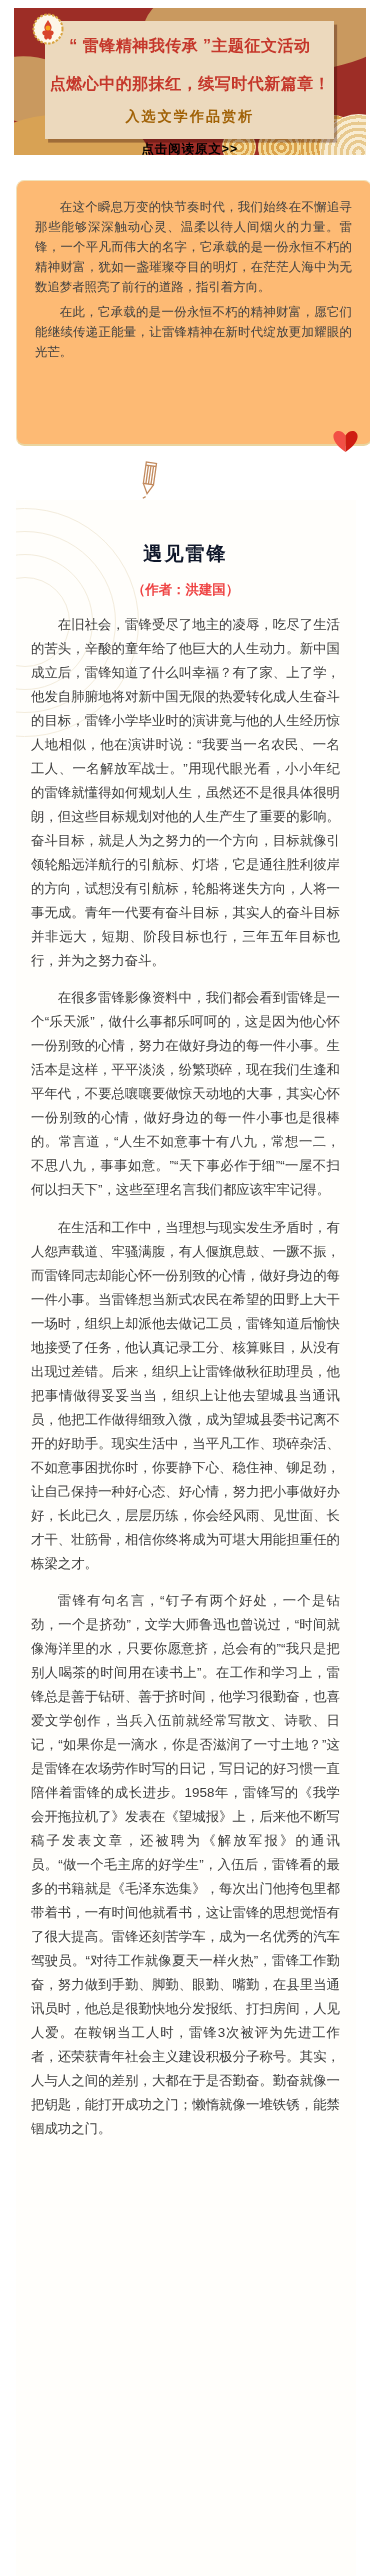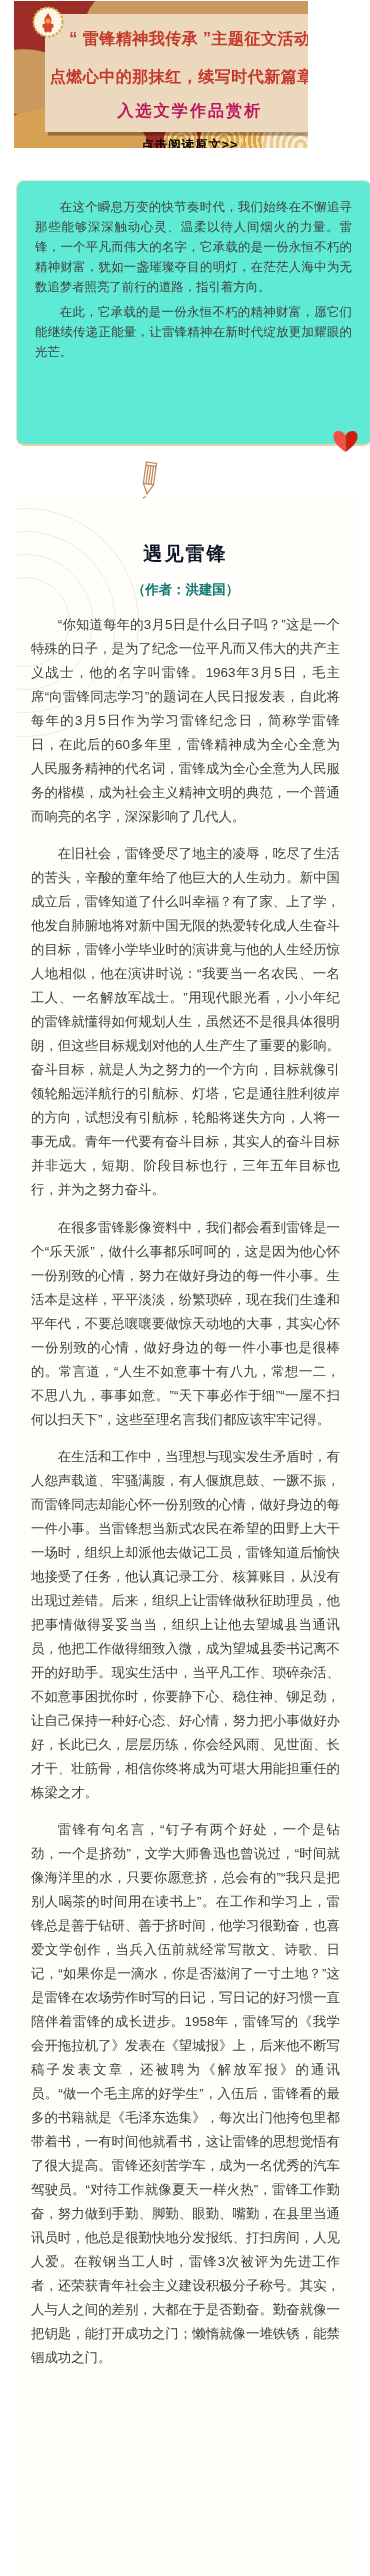--- a/index.html
+++ b/index.html
@@ -1,53 +1,53 @@
 <!DOCTYPE html>
 <html style="font-size:8.2px"><head>
 <meta charset="utf-8">
 <style>
   html,body{margin:0;padding:0;background:#ffffff;}
   body{font-family:"Liberation Sans","DejaVu Sans",sans-serif;}
   #page{position:relative;width:371px;height:3836px;margin:0 auto;background:#fff;overflow:hidden;}
 
   
-  .banner{position:absolute;left:14.4px;top:1px;width:294px;height:147px;background:#9d2d26;overflow:hidden;}
+  .banner{position:absolute;left:14.4px;top:8px;width:352px;height:147px;background:#9d2d26;overflow:hidden;}
   .blob1{position:absolute;right:-46px;top:-41px;width:268px;height:108px;background:#c9995f;border-radius:45%;transform:rotate(-6deg);}
   .blob2{position:absolute;left:-36px;top:49px;width:108px;height:67px;background:#c9995f;border-radius:50%;transform:rotate(10deg);}
   .blob3{position:absolute;left:-31px;bottom:-36px;width:165px;height:77px;background:#d8a254;border-radius:50%;}
   .spiral{position:absolute;border-radius:50%;background:repeating-radial-gradient(circle,#f3d898 0 2.6px,#dba24a 2.6px 5.2px);}
   .sp1{width:47px;height:47px;right:61px;bottom:-15.5px;}
   .sp2{width:64px;height:64px;right:2.1px;bottom:-24px;}
   .sp3{width:34px;height:34px;right:110px;bottom:-9.3px;}
   .sp4{width:77px;height:77px;right:-31px;bottom:-36px;background:repeating-radial-gradient(circle,#f8ecd2 0 3.1px,#e8c98e 3.1px 6.2px);}
   .hcard{position:absolute;left:31px;top:13.4px;width:289px;height:118px;background:#ecd9bd;box-shadow:3.1px 3.6px 0 rgba(55,8,6,.35);z-index:2;display:flex;flex-direction:column;align-items:center;text-align:center;}
   .hcard .l1{margin-top:14.4px;font-size:16px;font-weight:bold;color:#c5372b;letter-spacing:0.5px;}
   .hcard .l2{margin-top:17px;font-size:16px;font-weight:bold;color:#c5372b;letter-spacing:0.5px;}
   .hline{width:247px;height:1px;background:#c5372b;margin-top:8.2px;}
-  .hcard .l3{margin-top:5.2px;font-size:16px;font-weight:bold;color:#be185d;letter-spacing:2.1px;}
+  .hcard .l3{margin-top:5.2px;font-size:14px;font-weight:bold;color:#a16207;letter-spacing:2.1px;}
   .hcard .l4{margin-top:6.2px;font-size:12.4px;font-weight:bold;color:#000000;letter-spacing:1px;cursor:pointer;}
   .emblem{position:absolute;left:17.5px;top:5.2px;width:32px;height:32px;z-index:3;}
 
   
-  .intro{position:absolute;left:15.5px;top:180px;width:356px;min-height:266px;box-sizing:border-box;background:#5eead4;border:0.5px solid #f2e2bb;border-bottom:2.1px solid #e9d5a0;border-radius:8.2px;padding:15.5px 18.5px 13.4px;}
+  .intro{position:absolute;left:15.5px;top:180px;width:356px;min-height:266px;box-sizing:border-box;background:#fdba74;border:0.5px solid #f2e2bb;border-bottom:2.1px solid #e9d5a0;border-radius:8.2px;padding:15.5px 18.5px 13.4px;}
   .intro p{margin:0 0 5.2px;font-size:12.4px;line-height:20px;color:#414141;text-align:justify;text-indent:2em;}
   .red{color:#c7342a;font-weight:bold;}
   .heart{position:absolute;right:12.4px;bottom:-9.3px;width:25px;height:24px;}
 
   .pencil{position:absolute;left:134px;top:460px;width:30px;height:40px;transform:rotate(8deg);}
 
   
   .article{position:absolute;left:15.5px;top:500px;width:340px;height:2831px;box-sizing:border-box;background:#fffefb;padding:41px 15.5px 0;overflow:hidden;}
   .arc{position:absolute;border:1px solid #f3ecdc;border-radius:50%;}
   .a1{width:88px;height:88px;left:-36px;top:77px;}
   .a2{width:134px;height:134px;left:-59px;top:54px;}
   .a3{width:180px;height:180px;left:-82px;top:31px;}
   .a4{width:227px;height:227px;left:-106px;top:7.7px;}
   .article h1{position:relative;margin:0;text-align:center;font-size:19px;font-weight:bold;color:#0f172a;letter-spacing:2.1px;}
-  .article .author{position:relative;margin:14.4px 0 0;text-align:center;font-size:13.4px;font-weight:bold;color:#0f766e;}
+  .article .author{position:relative;margin:14.4px 0 0;text-align:center;font-size:13.4px;font-weight:bold;color:#ef4444;}
   .article p.body{position:relative;margin:13.4px 0 0;font-size:13.4px;line-height:24px;color:#3c3c3c;text-align:justify;text-indent:2em;}
 </style>
 </head>
 <body>
 
 <div id="page">
 
   <div class="banner">
     <div class="blob1"></div>
     <div class="blob2"></div>
@@ -96,21 +96,20 @@
     </svg>
   </div>
 
   <div class="article">
     <div class="arc a1"></div>
     <div class="arc a2"></div>
     <div class="arc a3"></div>
     <div class="arc a4"></div>
     <h1>遇见雷锋</h1>
     <p class="author">（作者：洪建国）</p>
-    <p class="body">“你知道每年的3月5日是什么日子吗？”这是一个特殊的日子，是为了纪念一位平凡而又伟大的共产主义战士，他的名字叫雷锋。1963年3月5日，毛主席“向雷锋同志学习”的题词在人民日报发表，自此将每年的3月5日作为学习雷锋纪念日，简称学雷锋日，在此后的60多年里，雷锋精神成为全心全意为人民服务精神的代名词，雷锋成为全心全意为人民服务的楷模，成为社会主义精神文明的典范，一个普通而响亮的名字，深深影响了几代人。</p>
     <p class="body">在旧社会，雷锋受尽了地主的凌辱，吃尽了生活的苦头，辛酸的童年给了他巨大的人生动力。新中国成立后，雷锋知道了什么叫幸福？有了家、上了学，他发自肺腑地将对新中国无限的热爱转化成人生奋斗的目标，雷锋小学毕业时的演讲竟与他的人生经历惊人地相似，他在演讲时说：“我要当一名农民、一名工人、一名解放军战士。”用现代眼光看，小小年纪的雷锋就懂得如何规划人生，虽然还不是很具体很明朗，但这些目标规划对他的人生产生了重要的影响。奋斗目标，就是人为之努力的一个方向，目标就像引领轮船远洋航行的引航标、灯塔，它是通往胜利彼岸的方向，试想没有引航标，轮船将迷失方向，人将一事无成。青年一代要有奋斗目标，其实人的奋斗目标并非远大，短期、阶段目标也行，三年五年目标也行，并为之努力奋斗。</p>
     <p class="body">在很多雷锋影像资料中，我们都会看到雷锋是一个“乐天派”，做什么事都乐呵呵的，这是因为他心怀一份别致的心情，努力在做好身边的每一件小事。生活本是这样，平平淡淡，纷繁琐碎，现在我们生逢和平年代，不要总嚷嚷要做惊天动地的大事，其实心怀一份别致的心情，做好身边的每一件小事也是很棒的。常言道，“人生不如意事十有八九，常想一二，不思八九，事事如意。”“天下事必作于细”“一屋不扫何以扫天下”，这些至理名言我们都应该牢牢记得。</p>
     <p class="body">在生活和工作中，当理想与现实发生矛盾时，有人怨声载道、牢骚满腹，有人偃旗息鼓、一蹶不振，而雷锋同志却能心怀一份别致的心情，做好身边的每一件小事。当雷锋想当新式农民在希望的田野上大干一场时，组织上却派他去做记工员，雷锋知道后愉快地接受了任务，他认真记录工分、核算账目，从没有出现过差错。后来，组织上让雷锋做秋征助理员，他把事情做得妥妥当当，组织上让他去望城县当通讯员，他把工作做得细致入微，成为望城县委书记离不开的好助手。现实生活中，当平凡工作、琐碎杂活、不如意事困扰你时，你要静下心、稳住神、铆足劲，让自己保持一种好心态、好心情，努力把小事做好办好，长此已久，层层历练，你会经风雨、见世面、长才干、壮筋骨，相信你终将成为可堪大用能担重任的栋梁之才。</p>
     <p class="body">雷锋有句名言，“钉子有两个好处，一个是钻劲，一个是挤劲”，文学大师鲁迅也曾说过，“时间就像海洋里的水，只要你愿意挤，总会有的”“我只是把别人喝茶的时间用在读书上”。在工作和学习上，雷锋总是善于钻研、善于挤时间，他学习很勤奋，也喜爱文学创作，当兵入伍前就经常写散文、诗歌、日记，“如果你是一滴水，你是否滋润了一寸土地？”这是雷锋在农场劳作时写的日记，写日记的好习惯一直陪伴着雷锋的成长进步。1958年，雷锋写的《我学会开拖拉机了》发表在《望城报》上，后来他不断写稿子发表文章，还被聘为《解放军报》的通讯员。“做一个毛主席的好学生”，入伍后，雷锋看的最多的书籍就是《毛泽东选集》，每次出门他挎包里都带着书，一有时间他就看书，这让雷锋的思想觉悟有了很大提高。雷锋还刻苦学车，成为一名优秀的汽车驾驶员。“对待工作就像夏天一样火热”，雷锋工作勤奋，努力做到手勤、脚勤、眼勤、嘴勤，在县里当通讯员时，他总是很勤快地分发报纸、打扫房间，人见人爱。在鞍钢当工人时，雷锋3次被评为先进工作者，还荣获青年社会主义建设积极分子称号。其实，人与人之间的差别，大都在于是否勤奋。勤奋就像一把钥匙，能打开成功之门；懒惰就像一堆铁锈，能禁锢成功之门。</p>
 
   </div>
 
 </div>
 
 

